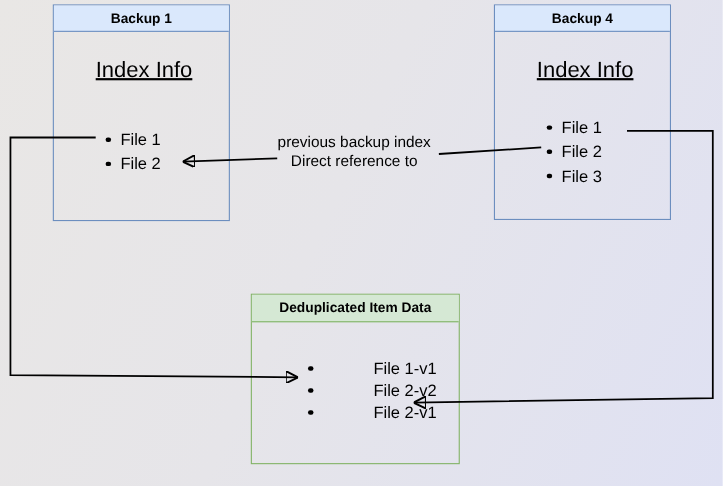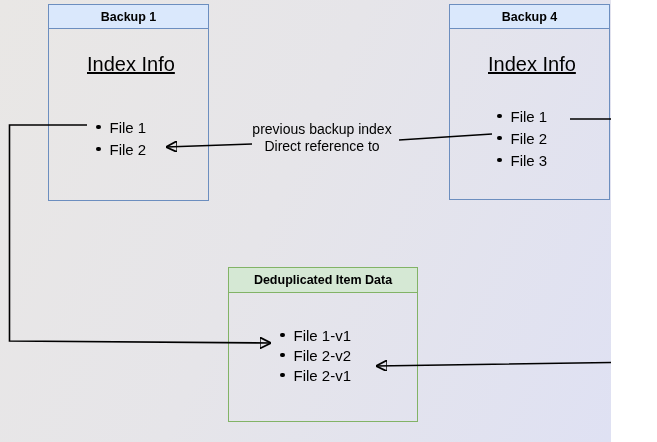--- a/index.html
+++ b/index.html
@@ -1,18 +1,18 @@
 <!DOCTYPE html>
 <html><head>
 <meta charset="utf-8">
 <style>
   html,body{margin:0;padding:0;}
   .canvas{
     position:relative;
-    width:611px;height:442px;
+    width:657px;height:442px;
     overflow:hidden;
     background:linear-gradient(115deg,#e9e7e5 0%,#e6e5e9 45%,#dfe1f3 100%);
     font-family:"Liberation Sans",sans-serif;
     color:#000;
   }
   .wires{position:absolute;left:0;top:0;width:657px;height:442px;pointer-events:none;z-index:3;}
   .wires path{fill:none;stroke:#000;stroke-width:1.6px;}
 
   .box{position:absolute;border:1.5px solid;box-sizing:border-box;z-index:2;background:transparent;}
   .box-header{
@@ -35,21 +35,21 @@
   .file-list{position:absolute;list-style:none;margin:0;padding:0;font-size:15px;}
   .file-list li{display:flex;align-items:center;}
   .file-list .dot{
     width:4.5px;height:4.5px;border-radius:50%;background:#000;
     margin-right:9px;flex:0 0 auto;
   }
   #backup1 .file-list{left:47px;top:111px;}
   #backup2 .file-list{left:47px;top:100px;}
   #backup1 .file-list li,#backup2 .file-list li{height:22px;}
   #dedup .file-list{left:51px;top:57px;}
-  #dedup .file-list li{height:20px;}
+  #dedup .file-list li{height:20px;gap:46px;}
 
   .annotation{
     position:absolute;left:232px;top:121px;width:180px;z-index:4;
     text-align:center;font-size:14px;line-height:16.5px;
   }
 </style>
 </head>
 <body>
 
 <div class="canvas">

